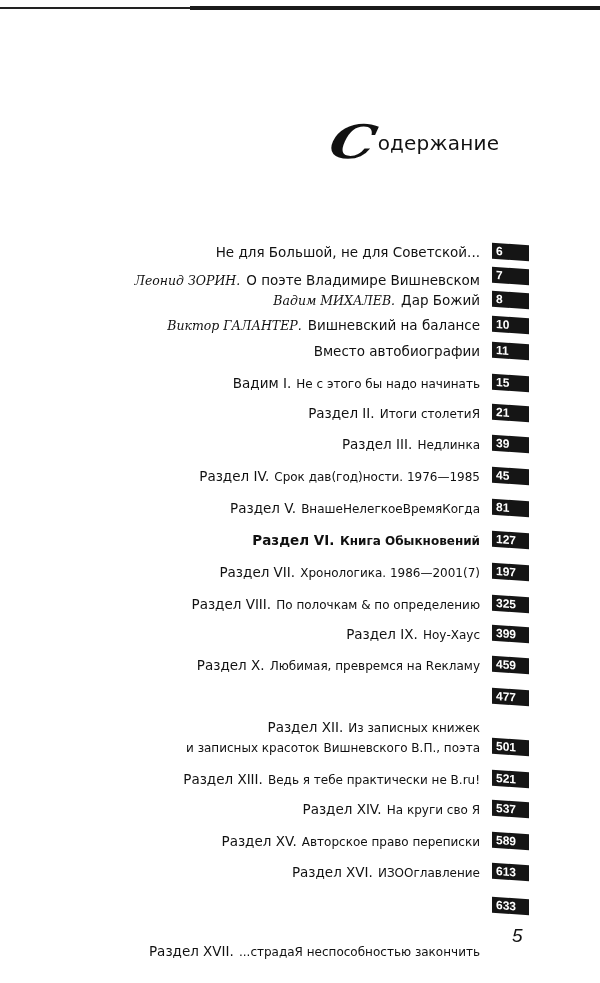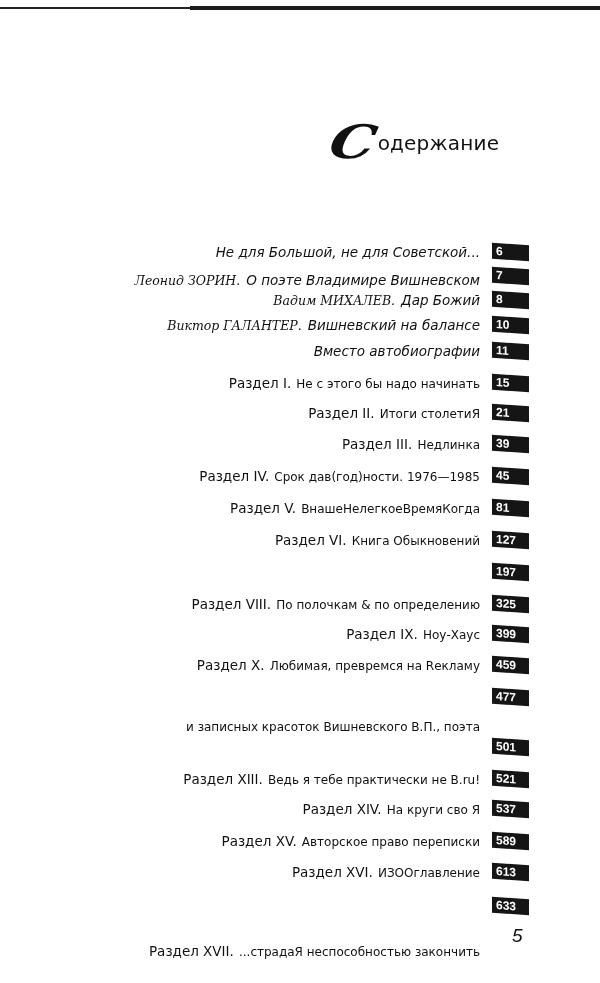--- a/index.html
+++ b/index.html
@@ -18,21 +18,21 @@
     font-size: 46px; line-height: 40px; font-weight: bold; transform: skewX(-12deg) scaleX(1.25);
     display: inline-block; margin-right: 6px; color: #111;
   }
   .title .rest { font-size: 20px; line-height: 22px; letter-spacing: 0.2px; padding-bottom: 8px; }
   .toc { position: absolute; left: 0; top: 0; width: 600px; height: 983px; }
   .row { position: absolute; right: 120px; text-align: right; white-space: nowrap; }
   .row .lead-italic {
     font-family: "DejaVu Serif", "Liberation Serif", serif; font-style: italic; font-size: 12.5px;
     margin-right: 6px;
   }
-  .row .main { font-size: 13.5px; font-style: italic; }
+  .row .main { font-size: 13.5px; }
   .row .sec-label { font-size: 13.5px; }
   .row .sec-title { font-size: 12px; }
   .row .line2 { display: block; }
   .pg {
     position: absolute; left: 492px; width: 37px; height: 16px; background: #151515;
     color: #fff; font-weight: bold; font-size: 12px; line-height: 16px; padding-left: 4px;
     box-sizing: border-box; transform: skewY(4deg); font-family: "Liberation Sans", sans-serif;
   }
   .folio {
     position: absolute; left: 512px; top: 925px; font-style: italic; font-size: 19px;
@@ -54,41 +54,43 @@
     <div class="row" style="top: 242px; line-height: 20px;"><span class="main">Не для Большой, не для Советской...</span></div>
     <div class="pg" style="top: 244px;">6</div>
     <div class="row" style="top: 266px; line-height: 28px;"><span class="lead-italic">Леонид ЗОРИН.</span><span class="main">О поэте Владимире Вишневском</span></div>
     <div class="pg" style="top: 268px;">7</div>
     <div class="row" style="top: 290px; line-height: 20px; margin-left: 28px;"><span class="lead-italic">Вадим МИХАЛЕВ.</span><span class="main">Дар Божий</span></div>
     <div class="pg" style="top: 292px;">8</div>
     <div class="row" style="top: 315px; line-height: 20px;"><span class="lead-italic">Виктор ГАЛАНТЕР.</span><span class="main">Вишневский на балансе</span></div>
     <div class="pg" style="top: 317px;">10</div>
     <div class="row" style="top: 341px; line-height: 20px; margin-left: 44px;"><span class="main">Вместо автобиографии</span></div>
     <div class="pg" style="top: 343px;">11</div>
-    <div class="row" style="top: 373px; line-height: 20px;"><span class=""><span class="sec-label">Раздел I.</span> <span class="sec-title">Не с этого бы надо начинать</span></span></div>
+    <div class="row" style="top: 373px; line-height: 20px;"><span class=""><span class="sec-label">Вадим I.</span> <span class="sec-title">Не с этого бы надо начинать</span></span></div>
     <div class="pg" style="top: 375px;">15</div>
     <div class="row" style="top: 403px; line-height: 20px;"><span class=""><span class="sec-label">Раздел II.</span> <span class="sec-title">Итоги столетиЯ</span></span></div>
     <div class="pg" style="top: 405px;">21</div>
     <div class="row" style="top: 434px; line-height: 20px;"><span class=""><span class="sec-label">Раздел III.</span> <span class="sec-title">Недлинка</span></span></div>
     <div class="pg" style="top: 436px;">39</div>
     <div class="row" style="top: 466px; line-height: 20px;"><span class=""><span class="sec-label">Раздел IV.</span> <span class="sec-title">Срок дав(год)ности. 1976—1985</span></span></div>
     <div class="pg" style="top: 468px;">45</div>
     <div class="row" style="top: 498px; line-height: 20px;"><span class=""><span class="sec-label">Раздел V.</span> <span class="sec-title">ВнашеНелегкоеВремяКогда</span></span></div>
     <div class="pg" style="top: 500px;">81</div>
-    <div class="row" style="top: 530px; line-height: 20px;"><span class=""><span class="sec-label">Раздел VI.</span> <span class="sec-title">Книга Обыкновений</span></span></div>
+    <div class="row" style="top: 530px; line-height: 20px; font-weight: bold;"><span class=""><span class="sec-label">Раздел VI.</span> <span class="sec-title">Книга Обыкновений</span></span></div>
     <div class="pg" style="top: 532px;">127</div>
+    <div class="row" style="top: 562px; line-height: 20px;"><span class=""><span class="sec-label">Раздел VII.</span> <span class="sec-title">Хронологика. 1986—2001(7)</span></span></div>
     <div class="pg" style="top: 564px;">197</div>
     <div class="row" style="top: 594px; line-height: 20px;"><span class=""><span class="sec-label">Раздел VIII.</span> <span class="sec-title">По полочкам &amp; по определению</span></span></div>
     <div class="pg" style="top: 596px;">325</div>
     <div class="row" style="top: 624px; line-height: 20px;"><span class=""><span class="sec-label">Раздел IX.</span> <span class="sec-title">Ноу-Хаус</span></span></div>
     <div class="pg" style="top: 626px;">399</div>
     <div class="row" style="top: 655px; line-height: 20px;"><span class=""><span class="sec-label">Раздел X.</span> <span class="sec-title">Любимая, превремся на Rекламу</span></span></div>
     <div class="pg" style="top: 657px;">459</div>
     <div class="pg" style="top: 689px;">477</div>
     <div class="row" style="top: 717px; line-height: 20px;">
+      <span class="line2"><span class="sec-label">Раздел XII.</span> <span class="sec-title">Из записных книжек</span></span>
       <span class="sec-title line2">и записных красоток Вишневского В.П., поэта</span>
     </div>
     <div class="pg" style="top: 739px;">501</div>
     <div class="row" style="top: 769px; line-height: 20px;"><span class=""><span class="sec-label">Раздел XIII.</span> <span class="sec-title">Ведь я тебе практически не B.ru!</span></span></div>
     <div class="pg" style="top: 771px;">521</div>
     <div class="row" style="top: 799px; line-height: 20px;"><span class=""><span class="sec-label">Раздел XIV.</span> <span class="sec-title">На круги сво Я</span></span></div>
     <div class="pg" style="top: 801px;">537</div>
     <div class="row" style="top: 831px; line-height: 20px;"><span class=""><span class="sec-label">Раздел XV.</span> <span class="sec-title">Авторское право переписки</span></span></div>
     <div class="pg" style="top: 833px;">589</div>
     <div class="row" style="top: 862px; line-height: 20px;"><span class=""><span class="sec-label">Раздел XVI.</span> <span class="sec-title">ИЗООглавление</span></span></div>

